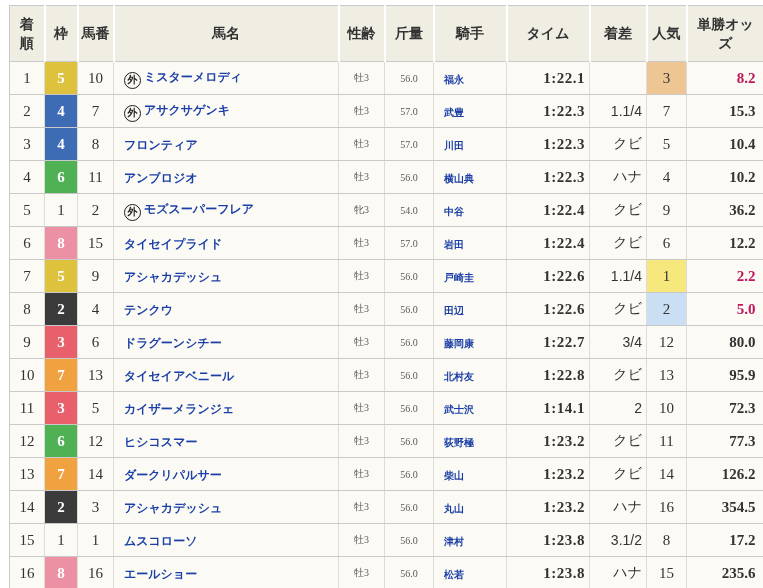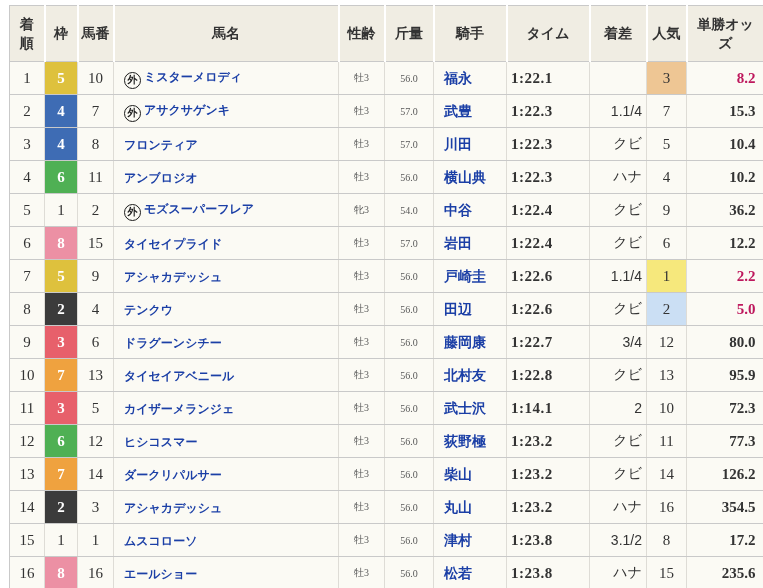--- a/index.html
+++ b/index.html
@@ -31,29 +31,29 @@
     border-bottom:1px solid #c9c9c9;border-right:1px solid #dedcd6;
     white-space:nowrap;overflow:hidden;
   }
   tbody td:last-child{border-right:none;}
   td.rank,td.num,td.sexage,td.weight,td.pop,td.waku{text-align:center;}
   td.rank,td.num{font-family:"Liberation Serif","DejaVu Serif",serif;color:#333;}
   td.waku{font-family:"Liberation Serif","DejaVu Serif",serif;font-weight:bold;padding:0;}
   td.sexage,td.weight{color:#595959;font-family:"Liberation Serif","DejaVu Serif",serif;font-size:10px;}
   td.name{text-align:left;padding-left:10px;}
   td.jockey{text-align:left;padding-left:10px;}
-  td.time{text-align:left;font-family:"Liberation Serif","DejaVu Serif",serif;font-weight:bold;letter-spacing:.5px;}
+  td.time{text-align:right;font-family:"Liberation Serif","DejaVu Serif",serif;font-weight:bold;letter-spacing:.5px;}
   td.margin{text-align:right;padding-left:10px;font-size:14px;}
   td.pop{font-family:"Liberation Serif","DejaVu Serif",serif;}
   td.odds{text-align:right;padding-right:8px;font-family:"Liberation Serif","DejaVu Serif",serif;font-weight:bold;}
   td.odds.hot{color:#be185d;}
 
   a.hname,a.jname{color:#1b3fa6;font-weight:bold;text-decoration:none;}
   a.hname{font-size:12px;}
-  a.jname{font-size:14px;}
+  a.jname{font-size:10px;}
 
   .soto{
     display:inline-flex;align-items:center;justify-content:center;
     width:15px;height:15px;border:1px solid #1a1a1a;border-radius:50%;
     font-size:10px;font-weight:bold;color:#1a1a1a;line-height:1;
     margin-right:3px;vertical-align:-2px;background:transparent;flex:none;
   }
 </style>
 </head>
 <body>

